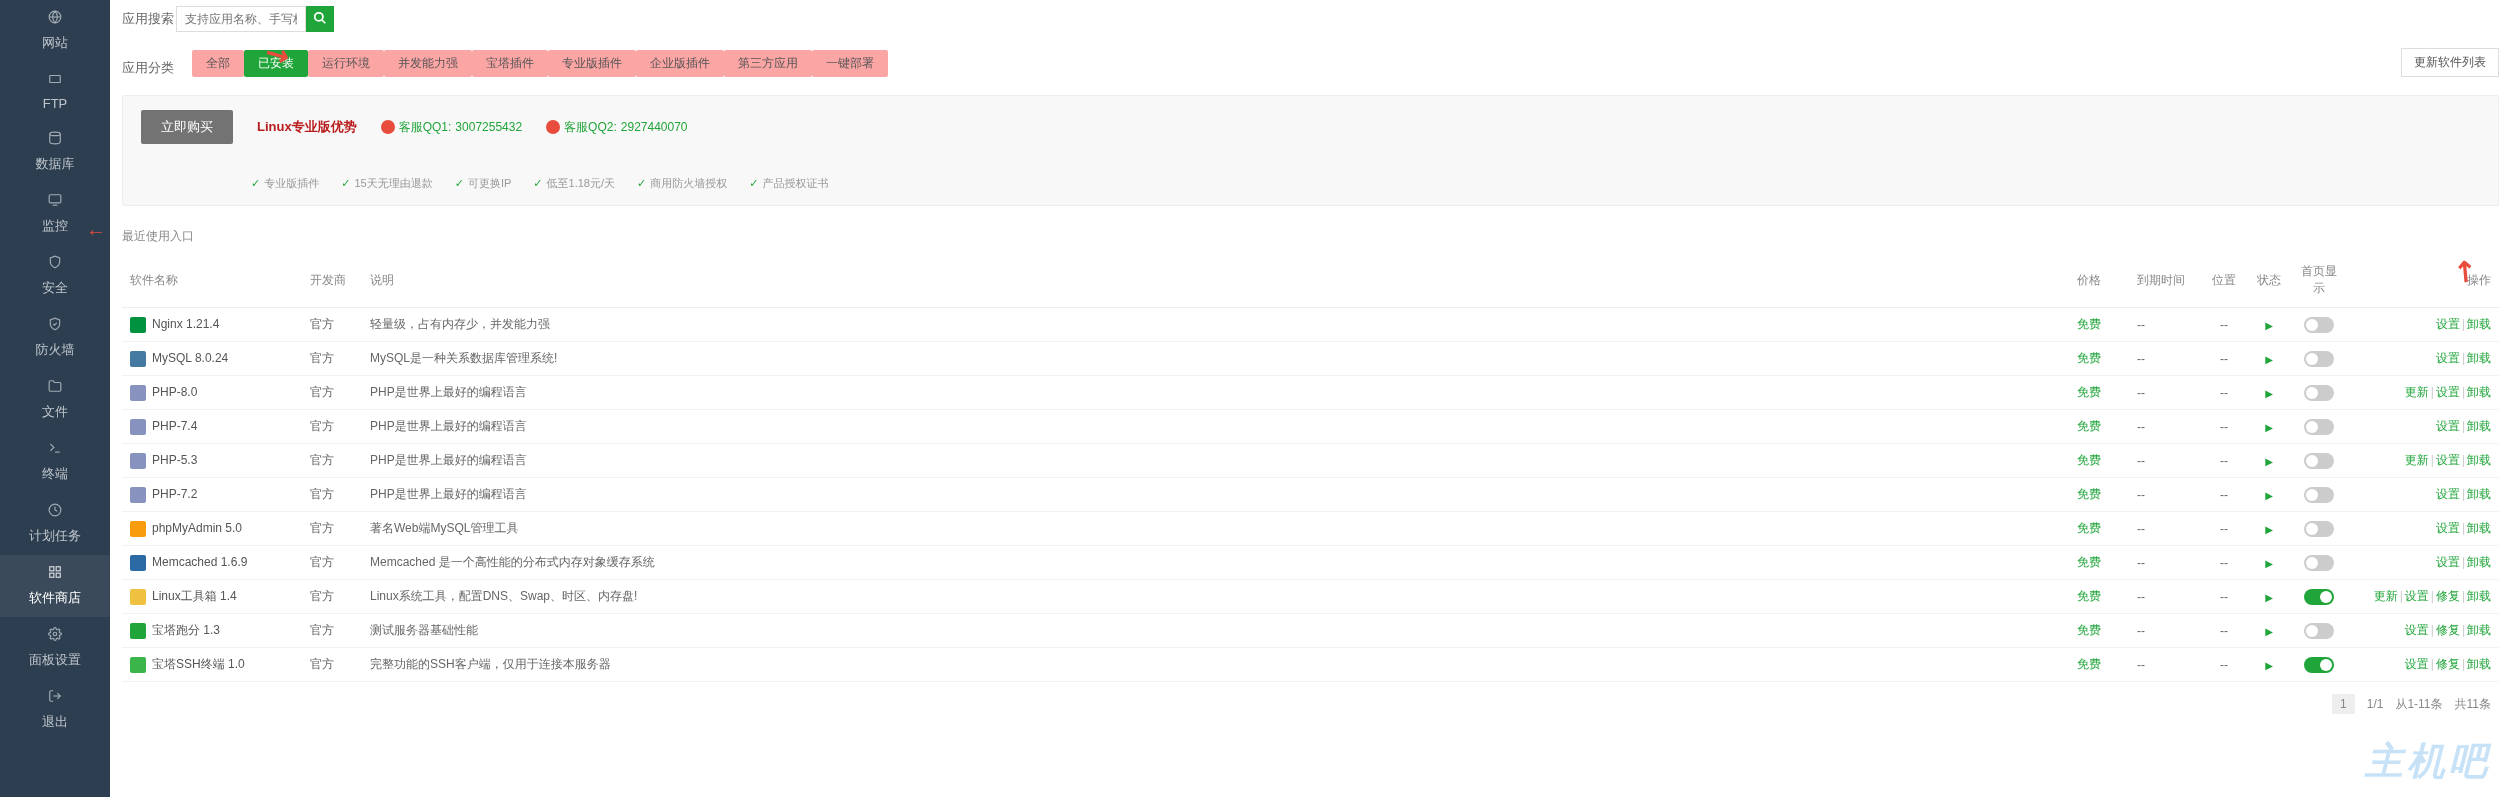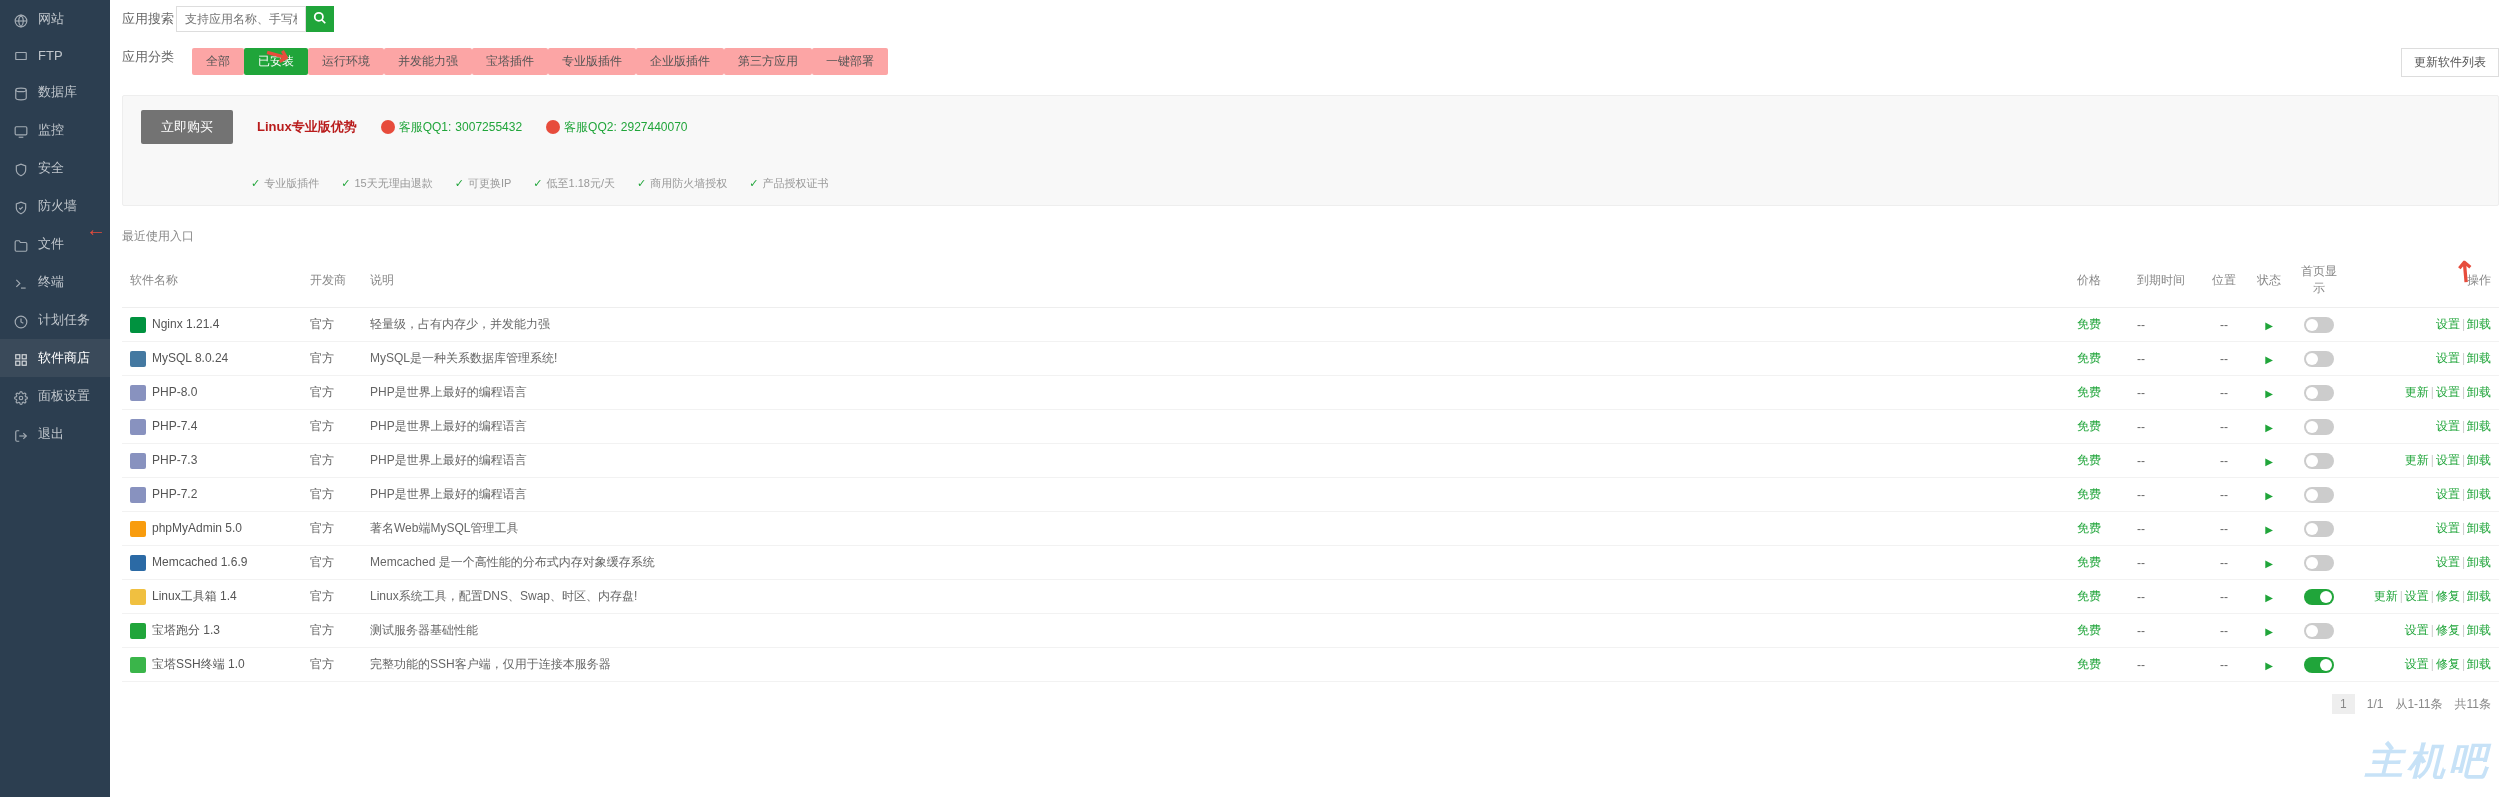--- a/index.html
+++ b/index.html
@@ -2,34 +2,34 @@
 <html><head>
   <meta charset="utf-8">
   <style>
     * { margin: 0; padding: 0; box-sizing: border-box; }
     body { font-family: "Microsoft YaHei", Arial, sans-serif; font-size: 12px; background: #fff; color: #666; }
     
     .container { display: flex; min-height: 797px; }
     
     
     .sidebar { width: 110px; background: #2c3e50; color: #c0c6cc; flex-shrink: 0; }
-    .sidebar-item { display: flex; align-items: flex-end; padding: 10px 14px; cursor: pointer; font-size: 13px; gap: 10px; }
+    .sidebar-item { display: flex; align-items: center; padding: 10px 14px; cursor: pointer; font-size: 13px; gap: 10px; flex-direction: column; }
     .sidebar-item.active { background: #3a4a5a; color: #fff; }
     .sidebar-icon { width: 14px; height: 14px; display: inline-flex; align-items: center; justify-content: center; opacity: 0.8; }
     
     
     .main { flex: 1; padding: 0 12px 20px 12px; position: relative; }
     
     .top-row { display: flex; align-items: center; gap: 2px; padding: 6px 0; }
     .top-label { color: #666; font-size: 13px; }
     .search-box { display: flex; }
     .search-input { width: 130px; height: 26px; border: 1px solid #ddd; padding: 0 8px; font-size: 12px; outline: none; }
     .search-btn { width: 28px; height: 26px; background: #20a53a; border: none; color: #fff; cursor: pointer; display: flex; align-items: center; justify-content: center; }
     
-    .category-row { display: flex; align-items: flex-start; gap: 8px; padding: 10px 0; }
+    .category-row { display: flex; align-items: flex-end; gap: 8px; padding: 10px 0; }
     .cat-label { color: #666; font-size: 13px; margin-right: 10px; }
     .cat-btn { padding: 5px 14px; background: #fca5a5; border: none; cursor: pointer; font-size: 12px; color: #555; border-radius: 2px; }
     .cat-btn.active { background: #20a53a; color: #fff; }
     .refresh-btn { margin-left: auto; padding: 5px 12px; border: 1px solid #ddd; background: #fff; cursor: pointer; font-size: 12px; color: #555; }
     
     .promo-box { background: #f8f8f8; border: 1px solid #eee; padding: 14px 18px; margin: 8px 0 14px 0; display: flex; align-items: center; gap: 24px; flex-wrap: wrap; border-radius: 2px; }
     .buy-btn { background: #737373; color: #fff; border: none; padding: 8px 20px; cursor: pointer; font-size: 13px; border-radius: 2px; }
     .promo-title { font-weight: bold; color: #b91c1c; font-size: 13px; }
     .qq-link { color: #20a53a; font-size: 12px; display: inline-flex; align-items: center; gap: 4px; }
     .qq-icon { width: 14px; height: 14px; background: #e74c3c; border-radius: 50%; }
@@ -300,21 +300,21 @@
     <td>官方</td>
     <td>PHP是世界上最好的编程语言</td>
     <td><span class="price-free">免费</span></td>
     <td>--</td>
     <td class="center">--</td>
     <td class="center"><span class="play-btn">▶</span></td>
     <td class="center"><span class="toggle "></span></td>
     <td class="right"><span class="action-link">设置</span><span class="action-sep">|</span><span class="action-link">卸载</span></td>
   </tr>
           <tr>
-    <td><span class="app-icon" style="background:#8892bf"></span><span class="app-name">PHP-7.3</span></td>
+    <td><span class="app-icon" style="background:#8892bf"></span><span class="app-name">PHP-5.3</span></td>
     <td>官方</td>
     <td>PHP是世界上最好的编程语言</td>
     <td><span class="price-free">免费</span></td>
     <td>--</td>
     <td class="center">--</td>
     <td class="center"><span class="play-btn">▶</span></td>
     <td class="center"><span class="toggle "></span></td>
     <td class="right"><span class="action-link">更新</span><span class="action-sep">|</span><span class="action-link">设置</span><span class="action-sep">|</span><span class="action-link">卸载</span></td>
   </tr>
           <tr>

